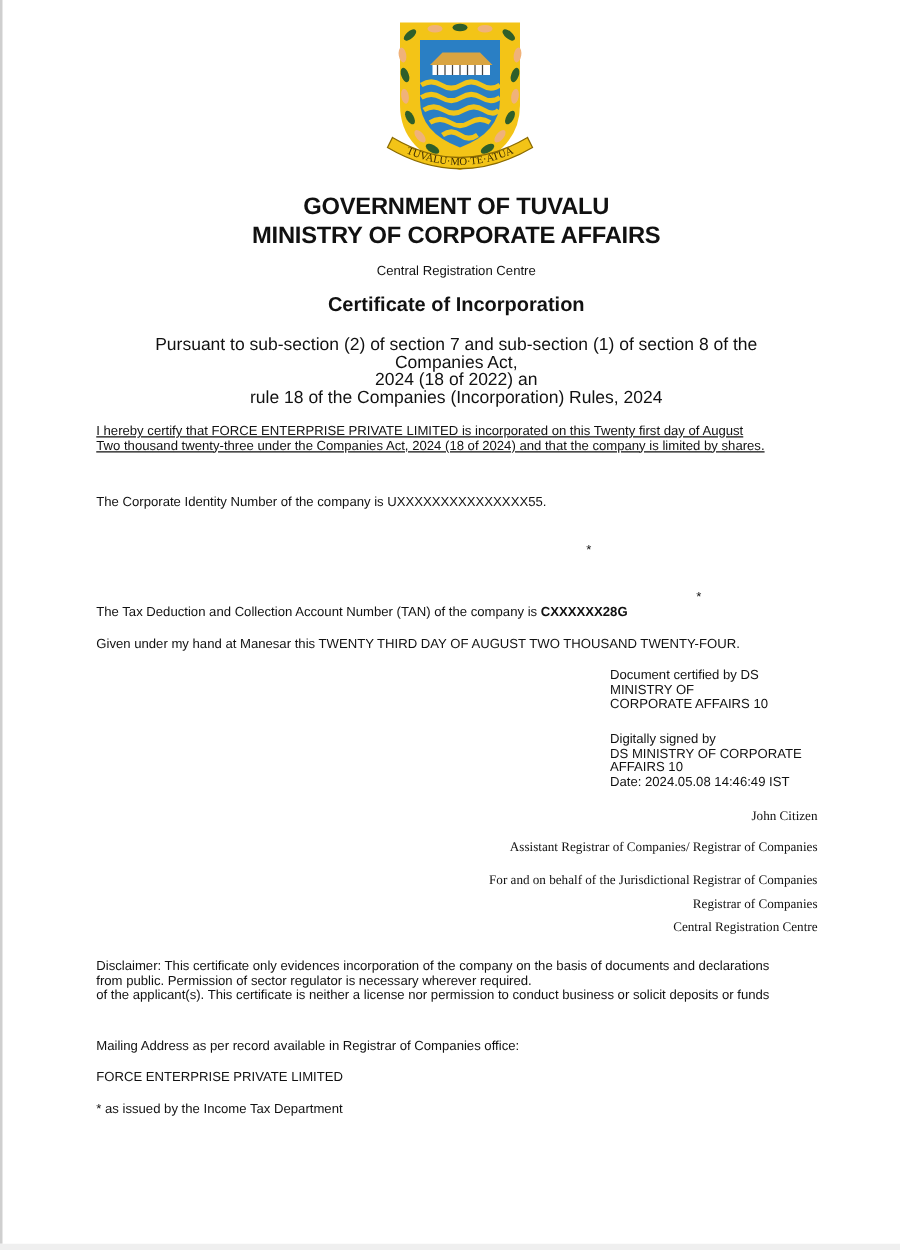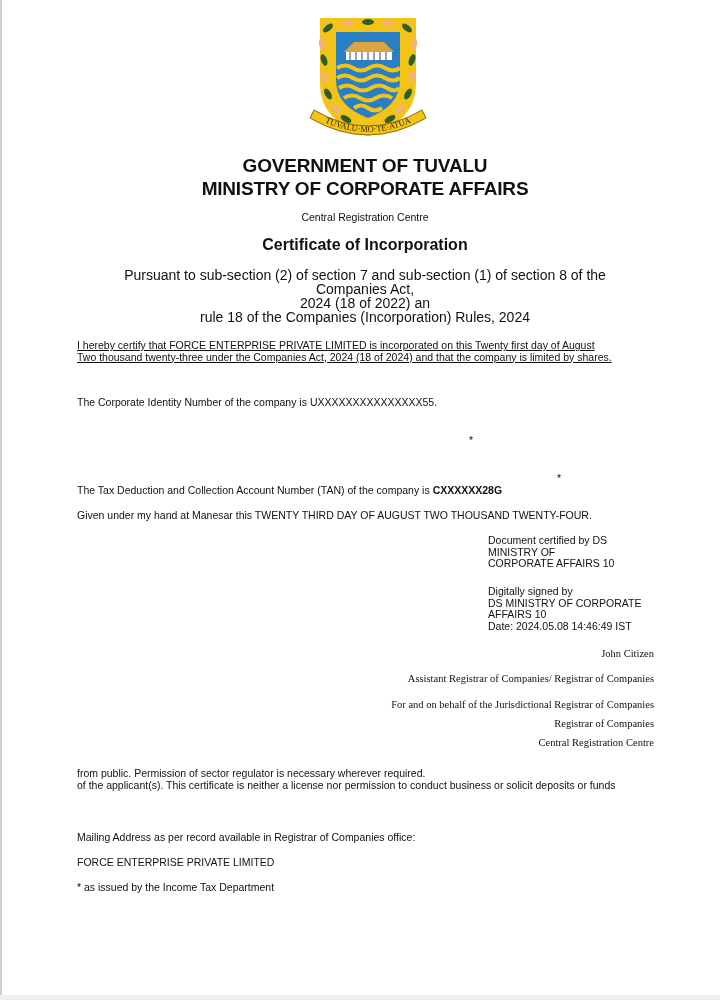--- a/index.html
+++ b/index.html
@@ -142,20 +142,21 @@
     <div>Date: 2024.05.08 14:46:49 IST</div>
   </div>
 
   <div class="right" style="top:648px;">John Citizen</div>
   <div class="right" style="top:673px;">Assistant Registrar of Companies/ Registrar of Companies</div>
   <div class="right" style="top:699px;">For and on behalf of the Jurisdictional Registrar of Companies</div>
   <div class="right" style="top:718px;">Registrar of Companies</div>
   <div class="right" style="top:737px;">Central Registration Centre</div>
 
   <div class="disc">
+    <div>Disclaimer: This certificate only evidences incorporation of the company on the basis of documents and declarations</div>
     <div>from public. Permission of sector regulator is necessary wherever required.</div>
     <div>of the applicant(s). This certificate is neither a license nor permission to conduct business or solicit deposits or funds</div>
   </div>
 
   <div class="p" style="top:832px;">Mailing Address as per record available in Registrar of Companies office:</div>
   <div class="p" style="top:857px;">FORCE ENTERPRISE PRIVATE LIMITED</div>
   <div class="p" style="top:882px;">* as issued by the Income Tax Department</div>
 
   <div class="watermark">
     <div class="wm-dots">

